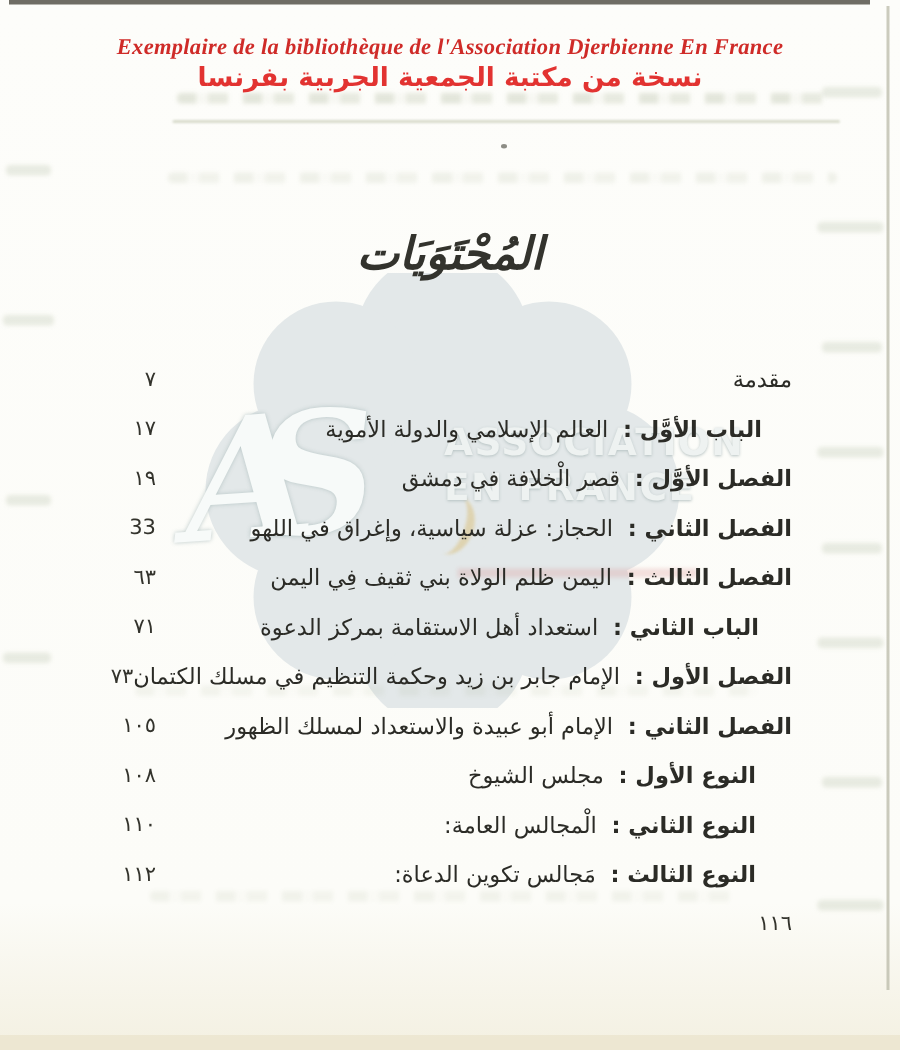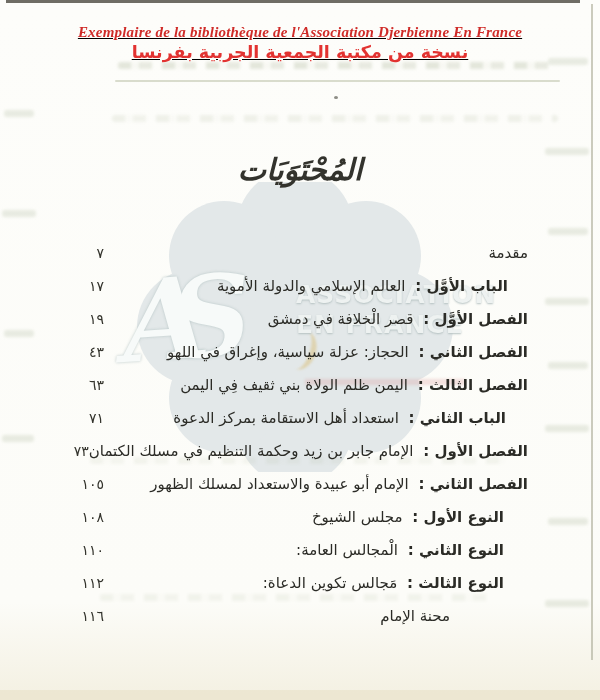--- a/index.html
+++ b/index.html
@@ -8,21 +8,21 @@
     background:linear-gradient(180deg,#fdfdfa 0%,#fcfcf8 86%,#f4f1e3 99%);
     font-family:"DejaVu Sans",sans-serif;
   }
   
   .edge-top{position:absolute;top:0;left:6px;right:20px;height:3px;background:#56534a;opacity:.85;z-index:3;}
   .edge-right{position:absolute;top:4px;bottom:40px;right:7px;width:2px;background:rgba(185,185,168,.75);z-index:3;}
   .edge-bottom{position:absolute;left:0;right:0;bottom:0;height:10px;background:rgba(230,222,193,.5);z-index:1;}
   .speck{position:absolute;left:334px;top:96px;width:4px;height:3px;background:#8d8d85;border-radius:50%;z-index:2;}
 
   
-  .stamp{position:absolute;top:24px;left:0;right:0;text-align:center;z-index:4;text-decoration:underline;}
+  .stamp{position:absolute;top:24px;left:0;right:0;text-align:center;z-index:4;}
   .stamp-fr{
     font-family:"Liberation Serif","DejaVu Serif",serif;font-style:italic;font-weight:bold;
     font-size:15px;color:var(--stamp-red,#cf2b28);letter-spacing:.2px;white-space:nowrap;
   }
   .stamp-ar{
     direction:rtl;font-weight:bold;font-size:17.5px;margin-top:1px;
     color:var(--stamp-arabic-red,#e23331);white-space:nowrap;
   }
 
   
@@ -149,21 +149,21 @@
         <b class="prefix">الفصل الأوَّل :</b>
         <span class="t">قصر الْخلافة في دمشق</span>
       </span>
       <span class="num">١٩</span>
     </div>
     <div class="row">
       <span class="label" style="padding-right: 0px;">
         <b class="prefix">الفصل الثاني :</b>
         <span class="t">الحجاز: عزلة سياسية، وإغراق في اللهو</span>
       </span>
-      <span class="num">٤٣</span>
+      <span class="num">33</span>
     </div>
     <div class="row">
       <span class="label" style="padding-right: 0px;">
         <b class="prefix">الفصل الثالث :</b>
         <span class="t">اليمن ظلم الولاة بني ثقيف فِي اليمن</span>
       </span>
       <span class="num">٦٣</span>
     </div>
     <div class="row">
       <span class="label" style="padding-right: 22px;">
@@ -201,19 +201,15 @@
       <span class="num">١١٠</span>
     </div>
     <div class="row">
       <span class="label" style="padding-right: 24px; text-align: right;">
         <b class="prefix">النوع الثالث :</b>
         <span class="t">مَجالس تكوين الدعاة:</span>
       </span>
       <span class="num">١١٢</span>
     </div>
     <div class="row">
-      <span class="label" style="padding-right: 78px;">
-        
-        <span class="t">محنة الإمام</span>
-      </span>
       <span class="num">١١٦</span>
     </div>
   </div>
 
 </body></html>

